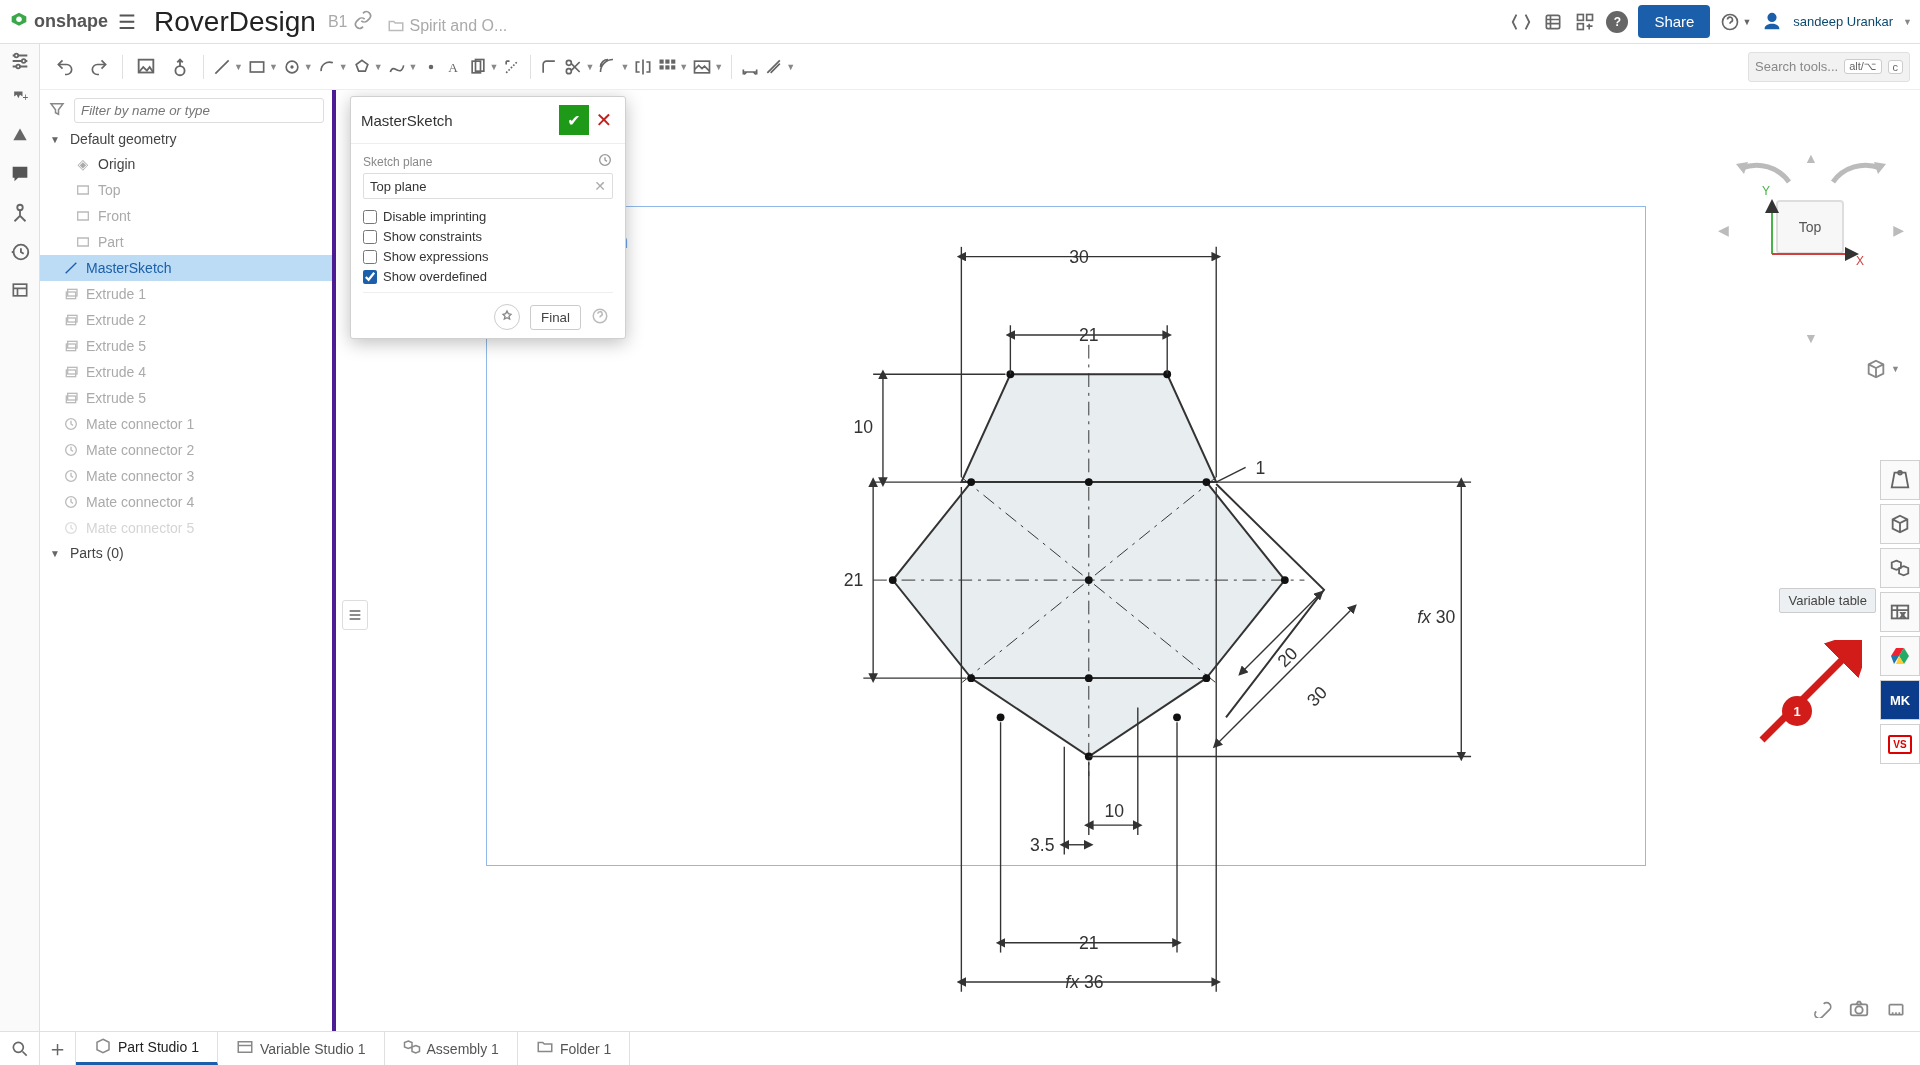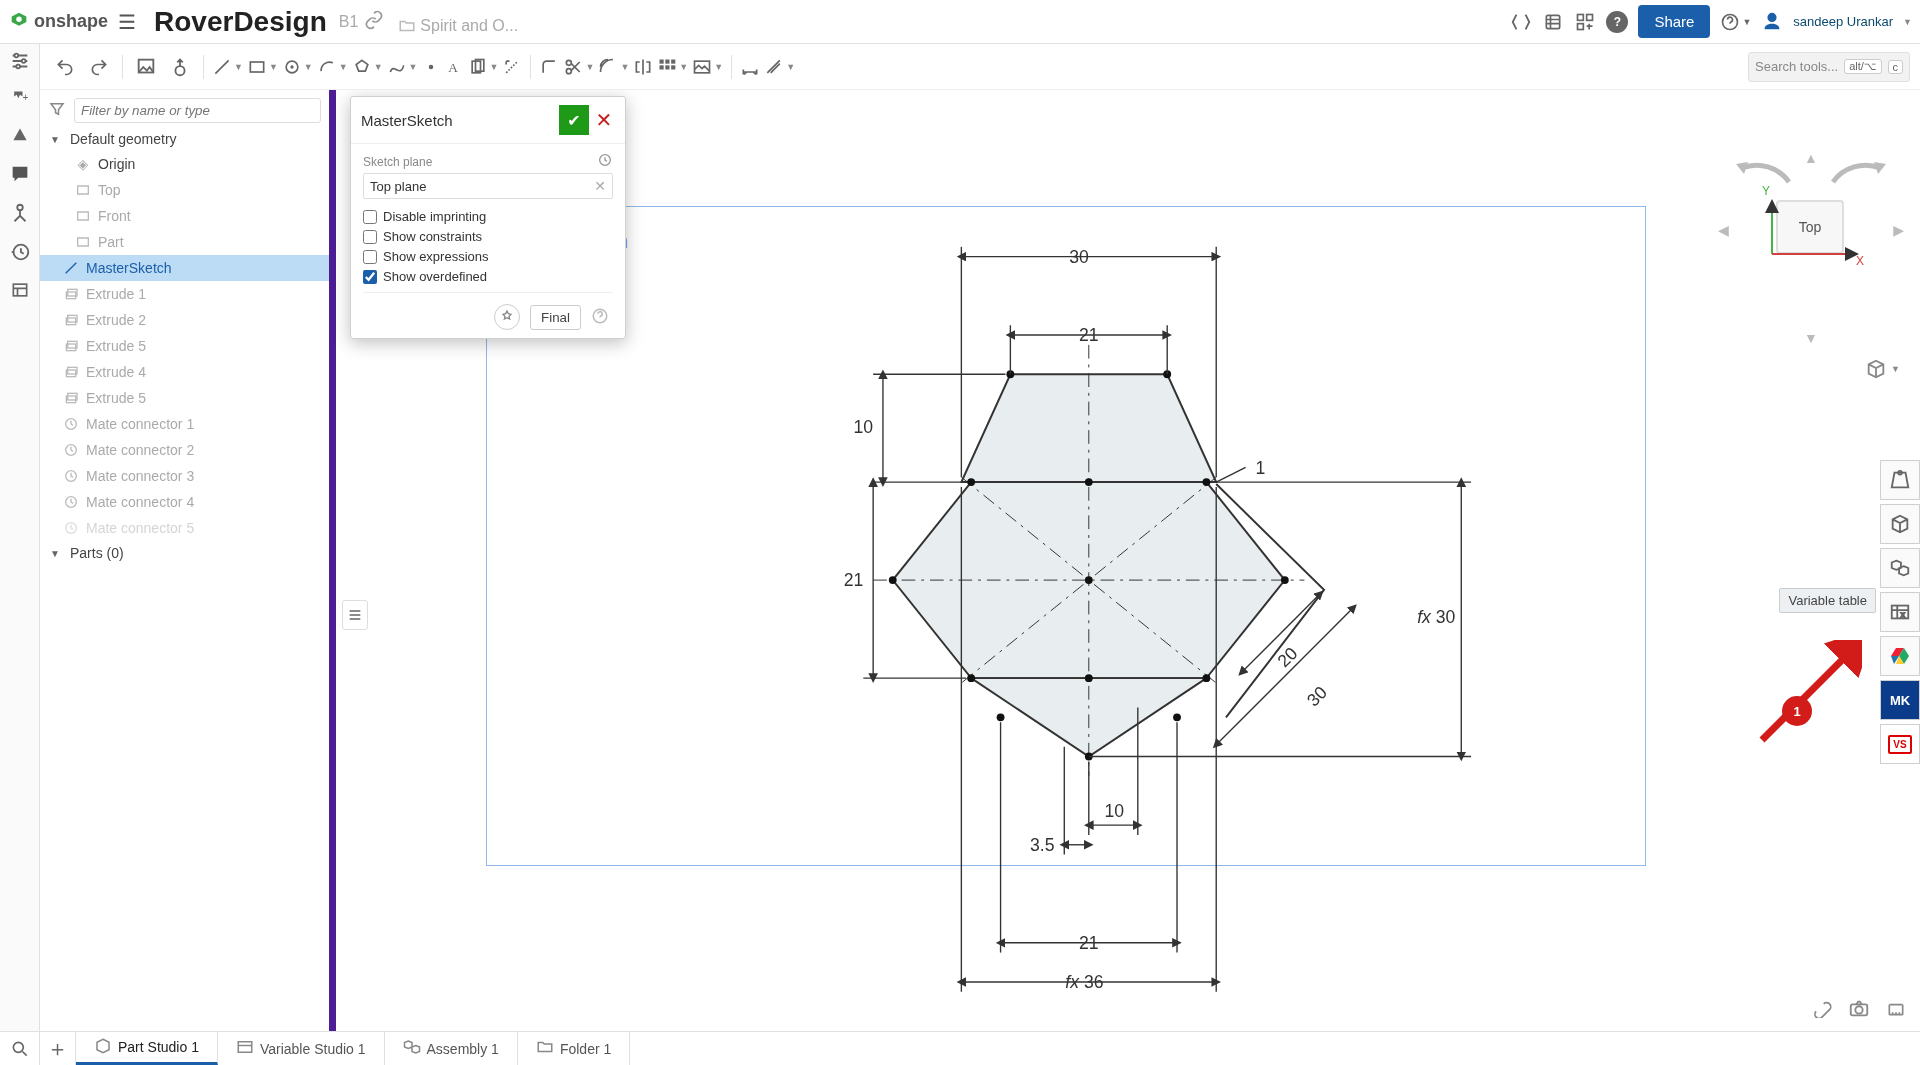--- a/index.html
+++ b/index.html
@@ -3,21 +3,21 @@
 <meta charset="utf-8">
 <style>
   * { box-sizing: border-box; margin: 0; padding: 0; }
   html, body { height: 100%; font-family: -apple-system, BlinkMacSystemFont, "Segoe UI", Arial, sans-serif; font-size: 13px; color: #333; background: #fff; overflow: hidden; }
 
   
   .top-header { height: 44px; display: flex; align-items: center; padding: 0 8px; border-bottom: 1px solid #e0e0e0; gap: 6px; }
   .logo { display: flex; align-items: center; gap: 4px; font-weight: 600; color: #555; font-size: 18px; }
   .logo-icon { width: 22px; height: 22px; }
   .hamburger { width: 26px; height: 26px; display:flex; align-items:center; justify-content:center; color:#555; font-size:20px; cursor:pointer;}
-  .doc-name { font-size: 28px; font-weight: 700; color: #222; margin-left: 8px; }
+  .doc-name { font-size: 28px; font-weight: 400; color: #222; margin-left: 8px; }
   .doc-branch { font-size: 16px; color: #aaa; margin-left: 6px; }
   .link-icon { color:#888; }
   .folder-crumb { display:flex; align-items:center; gap:4px; color:#aaa; margin-left:8px; font-size:16px;margin-top:8px; }
   .header-right { margin-left: auto; display:flex; align-items:center; gap:10px;}
   .hr-icon { width:22px; height:22px; color:#666; display:flex; align-items:center; justify-content:center; }
   .hr-icon-solid { width:22px; height:22px; background:#666; border-radius:50%; color:#fff; display:flex; align-items:center; justify-content:center; font-size:12px; font-weight:bold; }
   .share-btn { background:#1b5faa; color:#fff; border:none; border-radius:4px; padding:8px 16px; font-size:15px; font-weight:500; cursor:pointer;}
   .help-wrap{display:flex;align-items:center;gap:2px;color:#666;}
   .avatar-icon{width:22px;height:22px;}
   .user-name{color:#0c4a6e;}
@@ -30,21 +30,21 @@
   .toolbar { height: 46px; display:flex; align-items:center; padding: 0 10px; gap:4px; border-bottom:1px solid #eee; }
   .tb-btn { height:30px; min-width:30px; display:flex; align-items:center; justify-content:center; color:#555; border-radius:3px; }
   .tb-sep { width:1px; height:24px; background:#e0e0e0; margin:0 4px; }
   .tb-group{display:flex; align-items:center;}
   .tb-caret{font-size:9px; color:#888; margin-left:2px;}
   .toolbar-search { margin-left: auto; background:#f2f2f2; border:1px solid #e0e0e0; border-radius:3px; height:30px; display:flex; align-items:center; padding:0 6px; gap:6px; color:#888;}
   .kbd{border:1px solid #ccc;border-radius:3px;padding:0 4px;font-size:11px;background:#fff;color:#666;}
 
   
   .workspace { flex:1; position:relative; overflow:hidden; }
-  .feature-panel { position:absolute; left:0; top:0; bottom:0; width: 296px; background:#fff; border-right:7px solid #4c1d95; z-index:5; display:flex; flex-direction:column; }
+  .feature-panel { position:absolute; left:0; top:0; bottom:0; width: 296px; background:#fff; border-right:4px solid #4c1d95; z-index:5; display:flex; flex-direction:column; }
   .fp-toprow { display:flex; align-items:center; gap:8px; padding:8px 8px 4px 8px;}
   .fp-filter-icon{color:#888;}
   .fp-filter-input{flex:1; border:1px solid #ddd; border-radius:3px; padding:4px 6px; font-style:italic; color:#888;}
   .fp-header { display:flex; align-items:center; justify-content:space-between; padding:6px 8px; font-weight:600; font-size:14px;}
   .fp-header-icons{display:flex;gap:10px;color:#777;}
   .tree{flex:1;overflow:auto;padding-bottom:8px;}
   .tree-node{display:flex;align-items:center;gap:6px;padding:4px 8px 4px 22px; color:#444; font-size:14px;}
   .tree-node.l1{padding-left:10px; font-weight:500;}
   .tree-node.dim{color:#aaa;}
   .tree-node.sel{background:#bcdcf5; color:#1b5faa; font-weight:500;}

